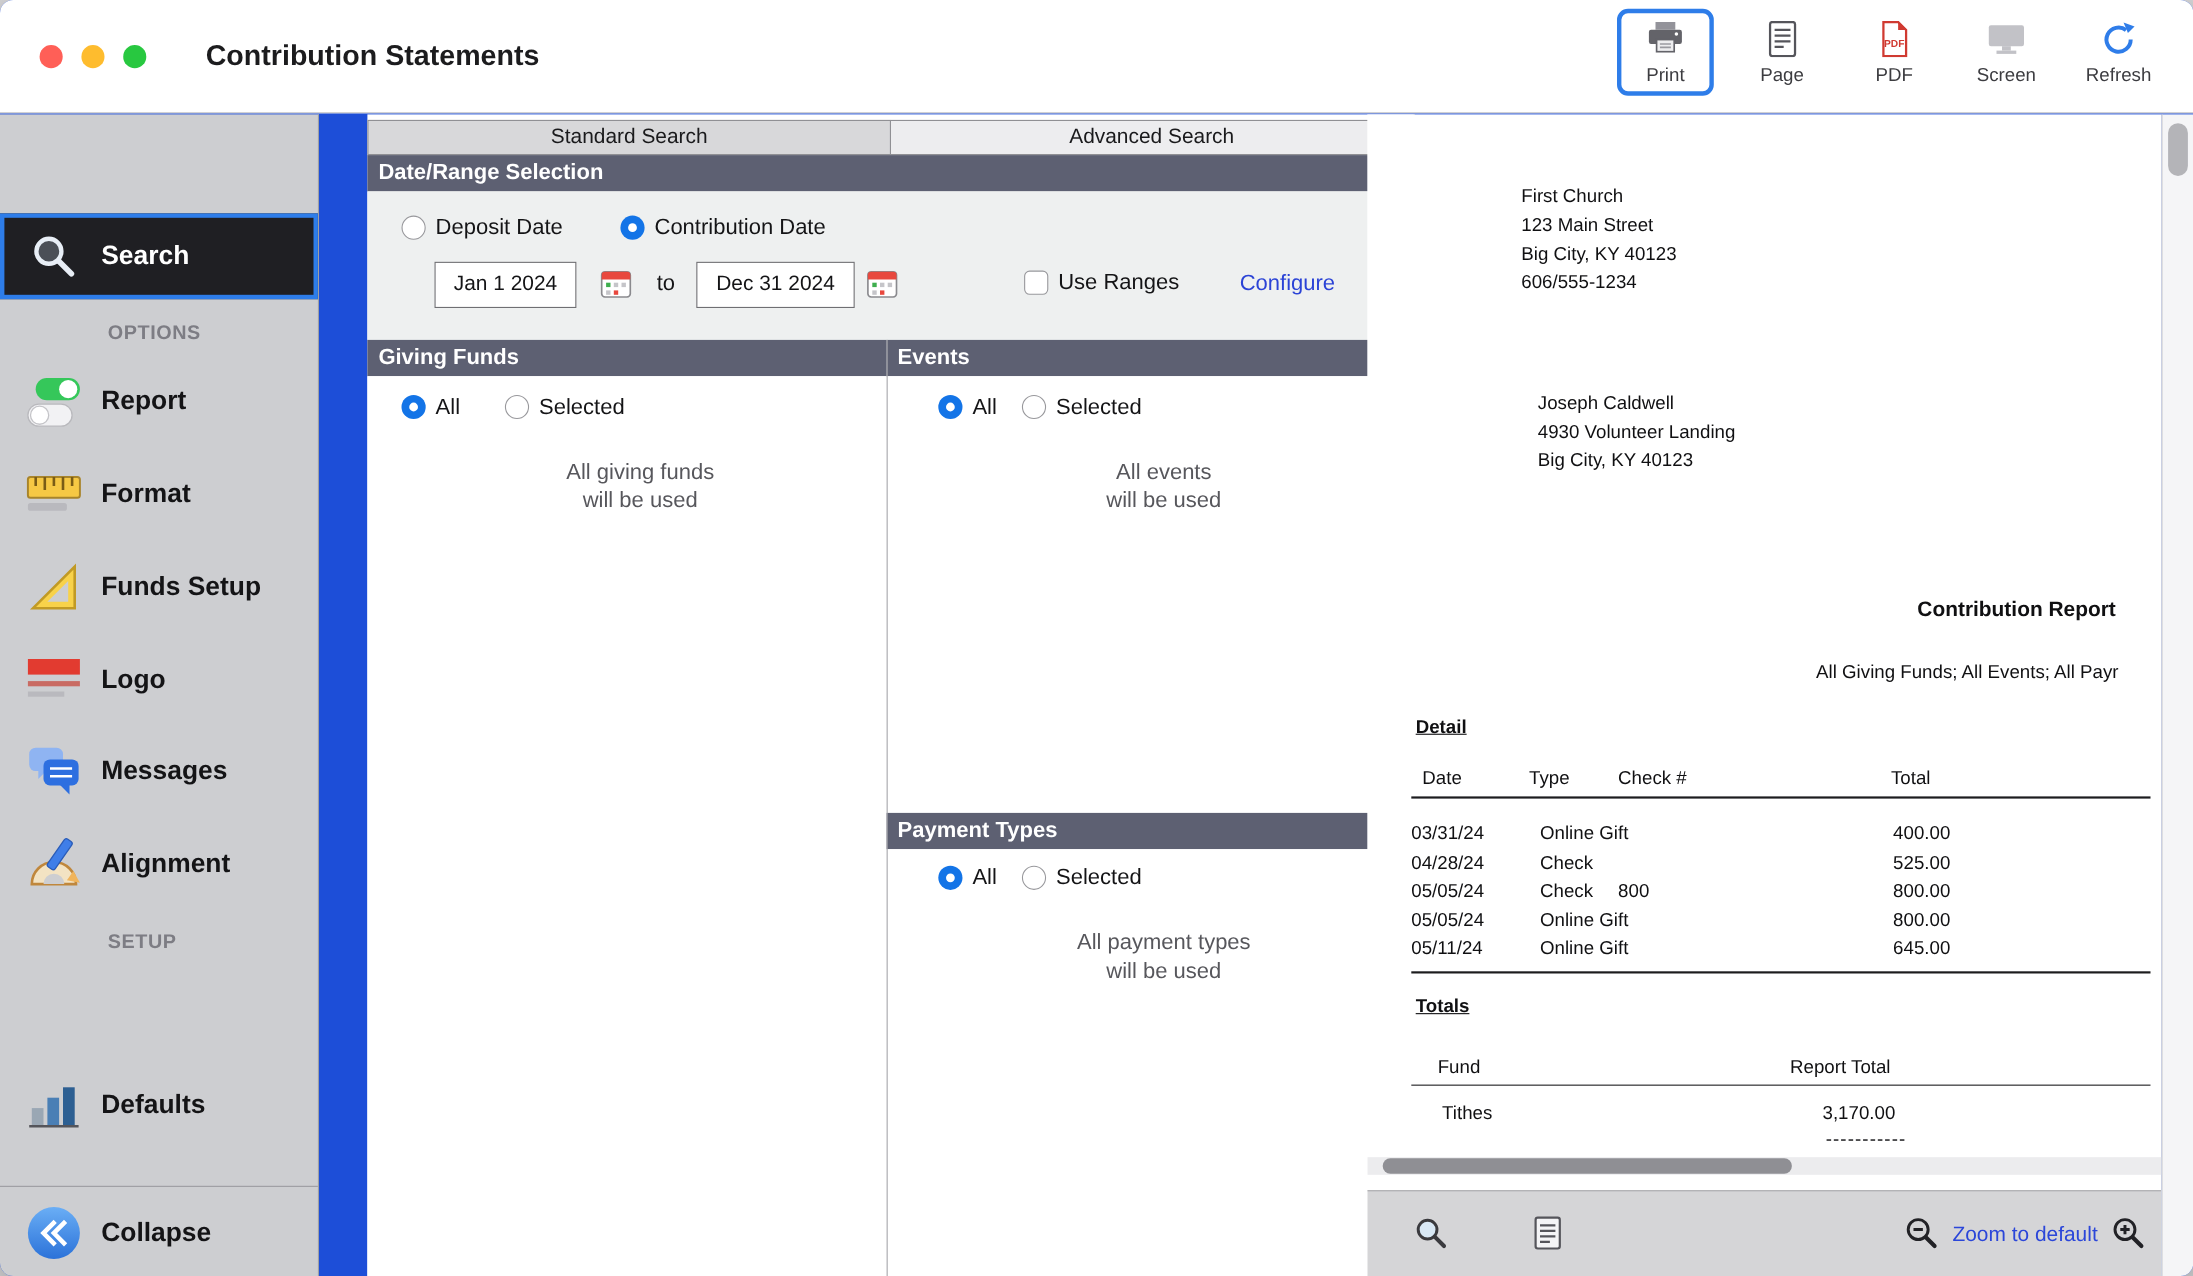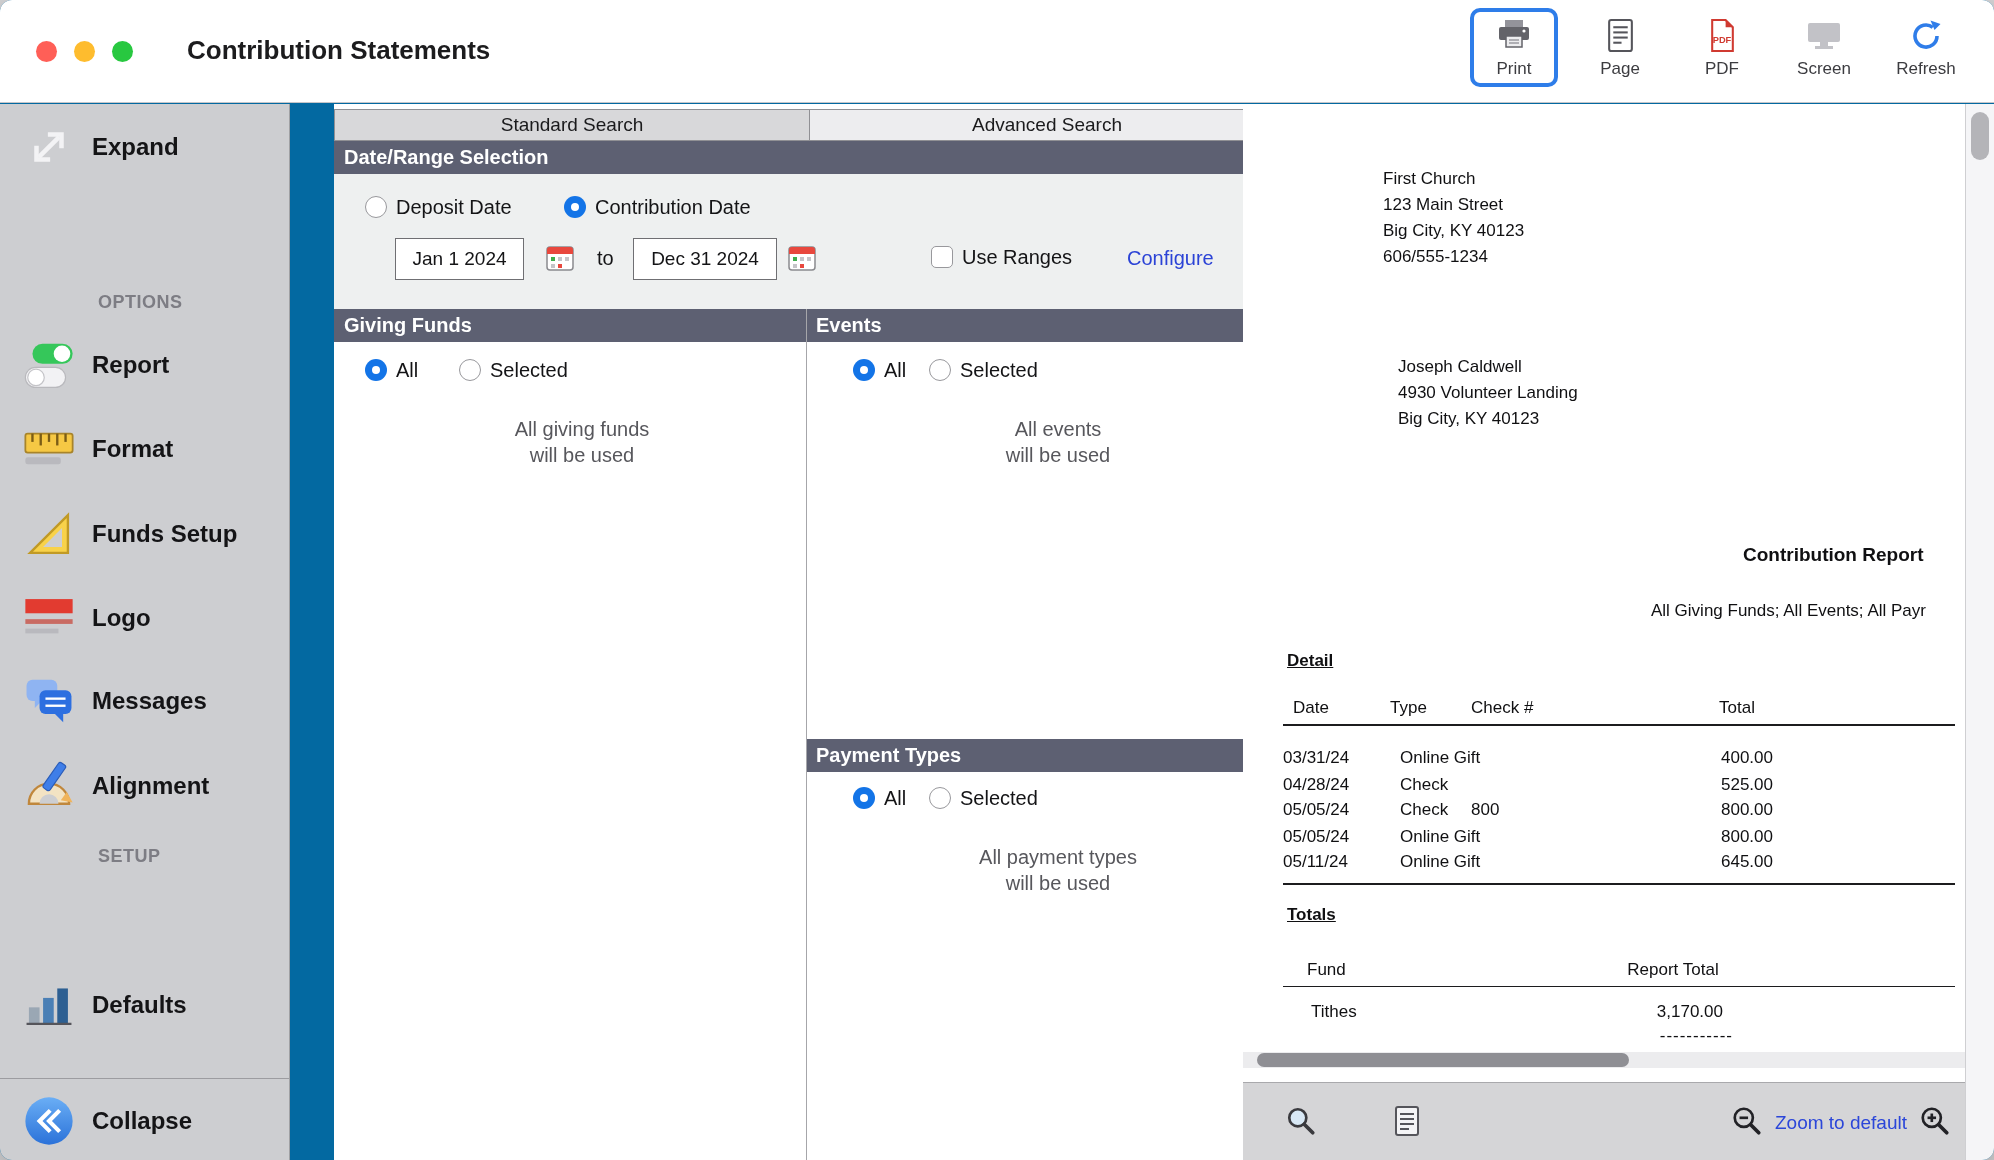--- a/index.html
+++ b/index.html
@@ -1,17 +1,17 @@
 <!DOCTYPE html>
 <html><head>
 <meta charset="utf-8">
 <style>
   * { margin:0; padding:0; box-sizing:border-box; }
   html,body { background:#d8d8da; font-family:"Liberation Sans", sans-serif; }
-  .window { position:relative; width:1994px; height:1160px; background:#0369a1;
+  .window { position:relative; width:1994px; height:1160px; background:#1d4ed8;
             border-radius:12px; overflow:hidden; box-shadow:0 10px 40px rgba(0,0,0,.35); }
 
   
   .titlebar { position:absolute; left:0; top:0; width:100%; height:103px;
               background:#ffffff; border-bottom:1px solid #c6c6c9; }
   .traffic-lights { position:absolute; left:36px; top:41px; display:flex; gap:17px; }
   .light { width:21px; height:21px; border-radius:50%; border:none; cursor:default; }
   .light.red    { background:#ff5f57; }
   .light.yellow { background:#febc2e; }
   .light.green  { background:#28c840; }
@@ -169,31 +169,30 @@
             <polygon points="21.5,2.5 25.5,12 31.5,6" fill="#2f7de9"></polygon>
           </svg>
         </span>
         <span class="tool-label">Refresh</span>
       </button>
     </div>
   </header>
 
   <aside class="sidebar">
 
-    <button class="side-item" style="top:8px">
+
+    <button class="side-item selected" style="top:90px">
       <span class="side-icon">
         <svg width="50" height="50" viewBox="0 0 44 44">
-          <line x1="13" y1="31" x2="31" y2="13" stroke="#f3f3f5" stroke-width="4"></line>
-          <polyline points="21,11 33,11 33,23" fill="none" stroke="#f3f3f5" stroke-width="4"></polyline>
-          <polyline points="11,21 11,33 23,33" fill="none" stroke="#f3f3f5" stroke-width="4"></polyline>
-        </svg>
-      </span>
-      <span class="side-label">Expand</span>
-    </button>
-
+          <circle cx="18" cy="18" r="10" fill="#cfe0f2" fill-opacity="0.25" stroke="#e8eef6" stroke-width="3.5"></circle>
+          <line x1="26" y1="26" x2="36" y2="36" stroke="#e8eef6" stroke-width="4.5" stroke-linecap="round"></line>
+        </svg>
+      </span>
+      <span class="side-label">Search</span>
+    </button>
 
     <div class="side-header" style="top:188px">OPTIONS</div>
 
     <button class="side-item" style="top:226px">
       <span class="side-icon">
         <svg width="52" height="52" viewBox="0 0 44 44">
           <rect x="8" y="4" width="34" height="17" rx="8.5" fill="#35c75a"></rect>
           <circle cx="33" cy="12.5" r="7" fill="#ffffff"></circle>
           <rect x="2" y="24" width="34" height="17" rx="8.5" fill="#f2f2f4" stroke="#b9b9bd"></rect>
           <circle cx="11" cy="32.5" r="7" fill="#ffffff" stroke="#c4c4c8"></circle>

